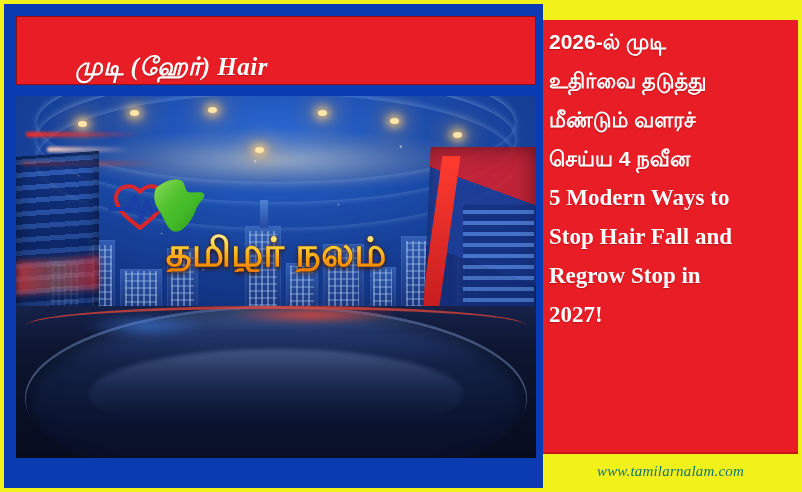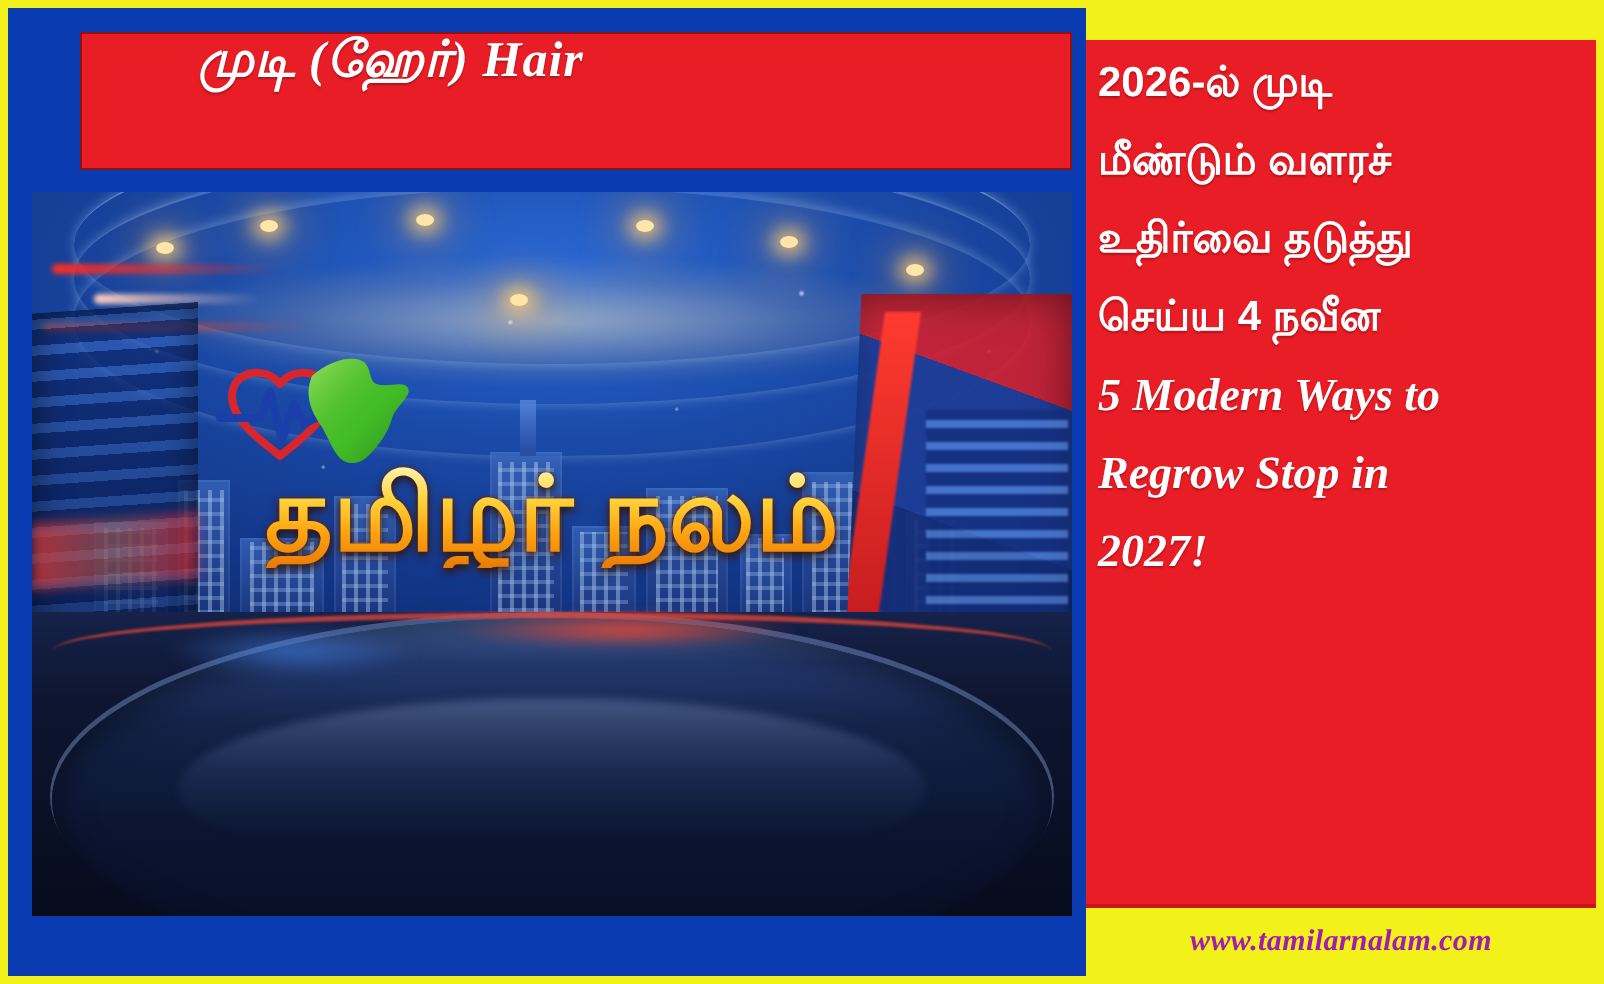--- a/index.html
+++ b/index.html
@@ -28,24 +28,23 @@
     display: flex;
     flex-direction: column;
   }
 
   .title-box {
     position: relative;
     height: 69px;
     background: #e81d26;
     border: 1px solid #8f1118;
     display: flex;
-    align-items: flex-start;
+    align-items: flex-end;
     padding-left: 58px;
     flex: 0 0 auto;
-    margin-left: 24px;
   }
   .title-text {
     color: #ffffff;
     font-family: "Liberation Serif", serif;
     font-weight: bold;
     font-style: italic;
     font-size: 25px;
     letter-spacing: .5px;
     white-space: nowrap;
     text-shadow: 0 1px 1px rgba(0,0,0,.25);
@@ -203,21 +202,21 @@
 
   
   .logo-wrap {
     position: absolute; left: 17%; top: 22%; width: 66%; height: 48%;
     display: flex; flex-direction: column; align-items: center;
   }
   .logo-mark { position: relative; width: 118px; height: 60px; align-self: flex-start; margin-left: 4px; }
   .logo-text {
     font-family: "Liberation Sans", sans-serif;
     font-weight: bold;
-    font-size: 52px;
+    font-size: 40px;
     line-height: 1;
     margin-top: -4px;
     white-space: nowrap;
     color: #ffc21c;
     background: linear-gradient(180deg, #fff6b0 0%, #ffd23a 35%, #ffa510 65%, #e87a04 100%);
     -webkit-background-clip: text;
     background-clip: text;
     -webkit-text-fill-color: transparent;
     filter: drop-shadow(0 2px 2px rgba(0,0,0,.55)) drop-shadow(0 0 1px rgba(120,40,0,.9));
   }
@@ -236,39 +235,38 @@
 
   .headline {
     flex: 1 1 auto;
     padding: 2px 4px 0 6px;
     overflow: hidden;
   }
   .hl-line {
     color: #ffffff;
     font-family: "Liberation Serif", serif;
     font-weight: bold;
-    font-style: italic;
     font-size: 23px;
     line-height: 39px;
     white-space: nowrap;
     text-shadow: 0 1px 1px rgba(90,0,0,.35);
   }
   .hl-line.tam { font-family: "Liberation Sans", sans-serif; font-style: normal; font-size: 21px; }
 
   .footer {
     flex: 0 0 auto;
     height: 36px;
     background: #f2f21a;
     border-top: 2px solid #c9141c;
     display: flex; align-items: center; justify-content: center;
   }
   .footer-text {
-    color: #a21caf;
+    color: #0f766e;
     font-family: "Liberation Serif", serif;
-    font-weight: bold;
+    font-weight: normal;
     font-style: italic;
     font-size: 15px;
     letter-spacing: .2px;
   }
 </style>
 </head>
 <body>
 
 <div class="poster">
 
@@ -347,24 +345,25 @@
         <div class="reflect"></div>
       </div>
     </div>
   </div>
 
   <div class="right-col">
     <div class="top-yellow"></div>
 
     <div class="headline">
       <div class="hl-line tam">2026-ல் முடி</div>
+      <div class="hl-line tam">உதிர்வை தடுத்து</div>
       <div class="hl-line tam">மீண்டும் வளரச்</div>
-      <div class="hl-line tam">உதிர்வை தடுத்து</div>
       <div class="hl-line tam">செய்ய 4 நவீன</div>
       <div class="hl-line">5 Modern Ways to</div>
+      <div class="hl-line">Stop Hair Fall and</div>
       <div class="hl-line">Regrow Stop in</div>
       <div class="hl-line">2027!</div>
     </div>
 
     <div class="footer">
       <span class="footer-text">www.tamilarnalam.com</span>
     </div>
   </div>
 
 </div>

